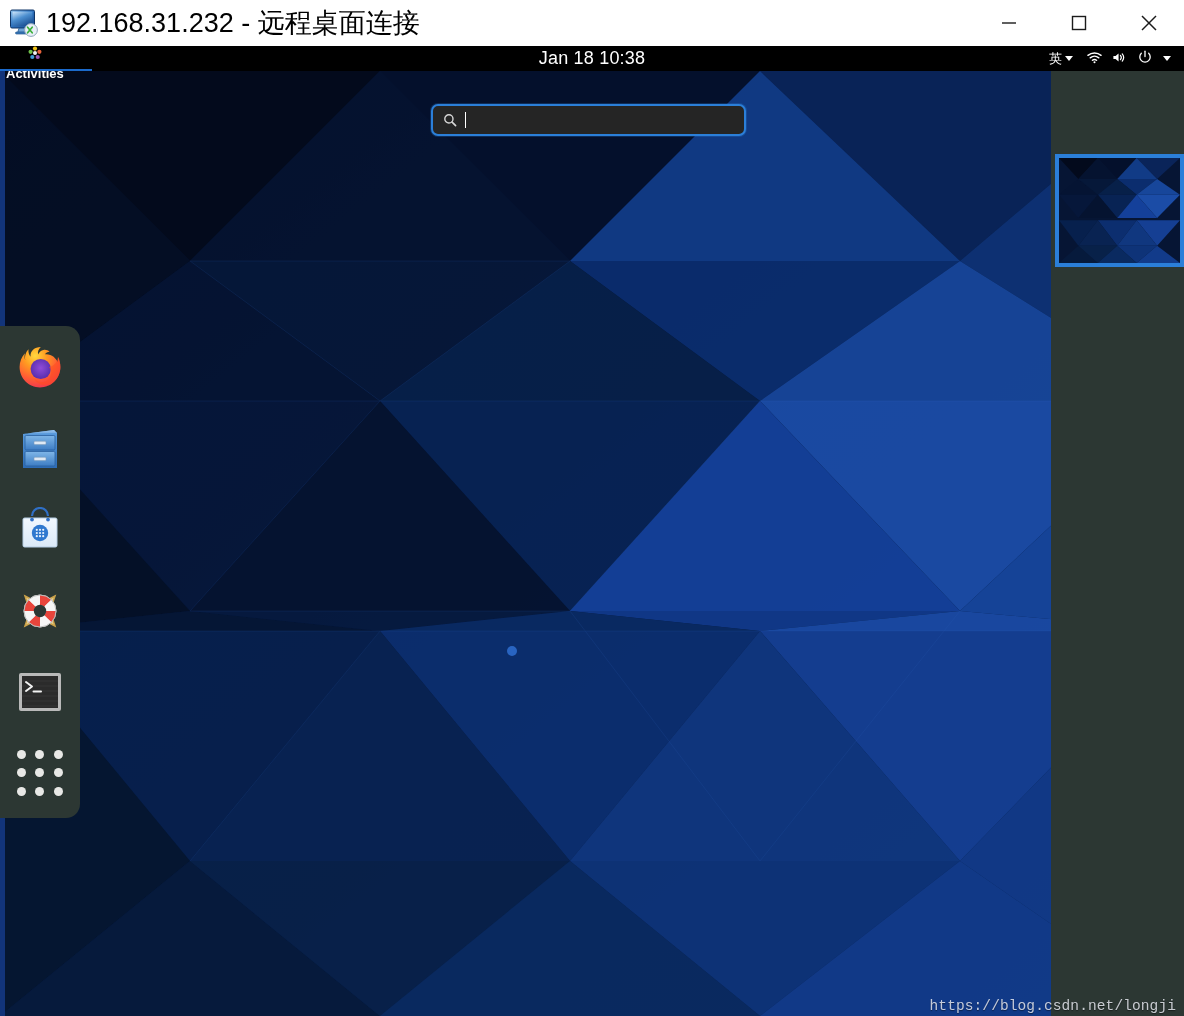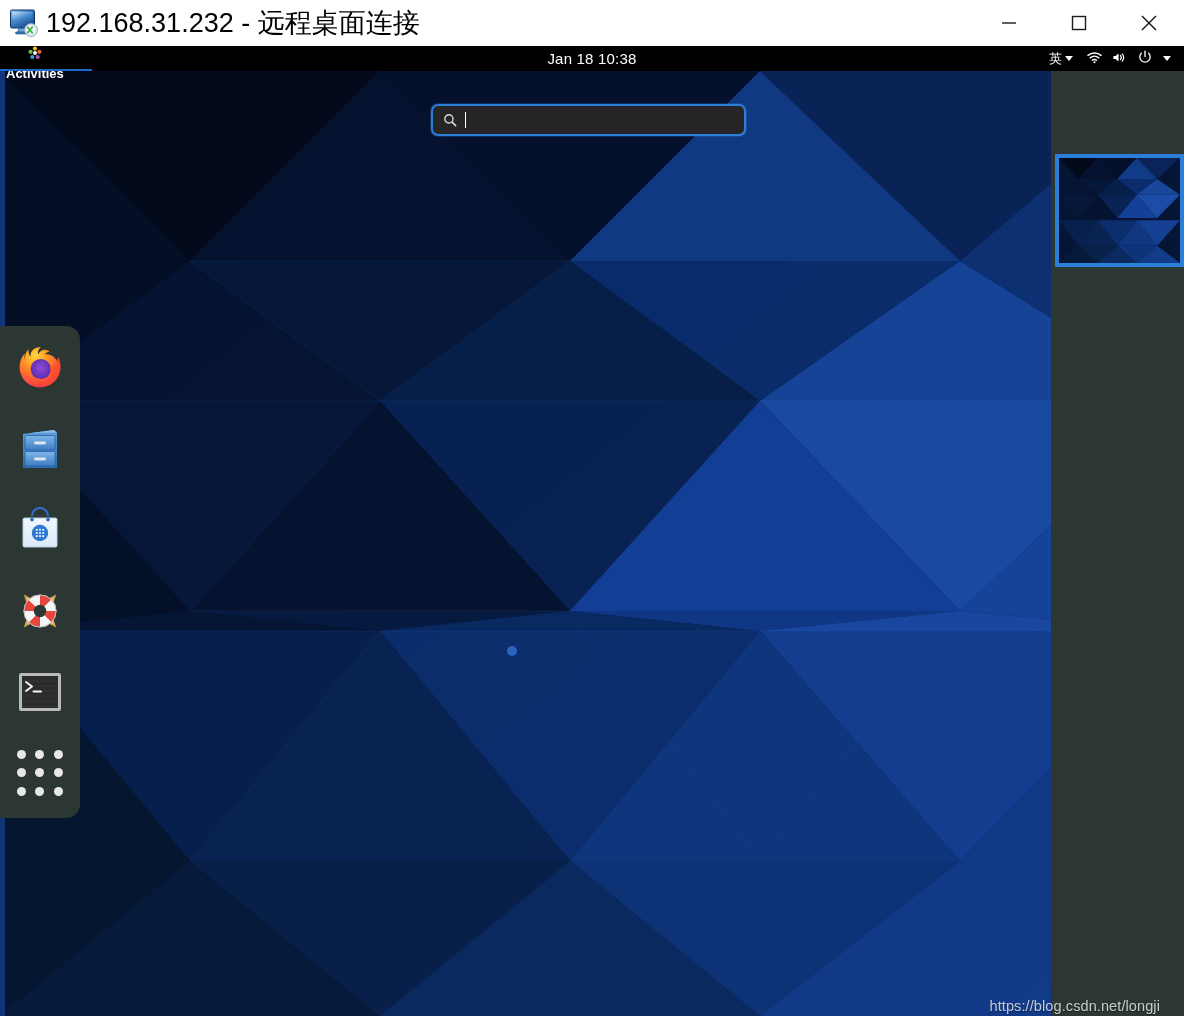--- a/index.html
+++ b/index.html
@@ -68,21 +68,21 @@
   .activities-underline {
     position: absolute; left: 0; bottom: 0;
     width: 92px; height: 2px; background: #1b6acb;
   }
   .gnome-logo {
     width: 14px; height: 14px; position: relative;
   }
   .clock {
     position: absolute; left: 0; right: 0; top: 0;
     height: 25px; line-height: 25px;
-    text-align: center; font-size: 15px; color: #ffffff;
+    text-align: center; font-size: 18px; color: #ffffff;
     letter-spacing: .2px;
     pointer-events: none;
   }
   .clock span { pointer-events: auto; cursor: default; }
   .tray {
     position: absolute; right: 6px; top: 0;
     height: 25px; display: flex; align-items: center; gap: 0px;
   }
   .tray-item {
     display: flex; align-items: center; gap: 3px;
@@ -176,26 +176,26 @@
     width: 129px; height: 113px;
     border: 4px solid #2b7fd9;
     overflow: hidden;
     background: #0a1a3d;
     cursor: default;
   }
   .ws-thumb .mini { position: absolute; left: 0; top: 0; width: 121px; height: 105px; }
 
   
   .watermark {
-    position: absolute; right: 24px; bottom: 2px;
+    position: absolute; right: 8px; bottom: 2px;
     font-size: 14.5px;
     color: rgba(235,238,245,.82);
     z-index: 60;
     letter-spacing: .1px;
-    font-family: Liberation Sans, sans-serif;
+    font-family: Liberation Mono, monospace;
     text-shadow: 0 1px 1px rgba(0,0,0,.45);
     pointer-events: none;
   }
 </style>
 </head>
 <body>
 
 <div class="titlebar">
   <span class="tb-icon">
     <svg viewBox="0 0 32 30" width="32" height="30">

